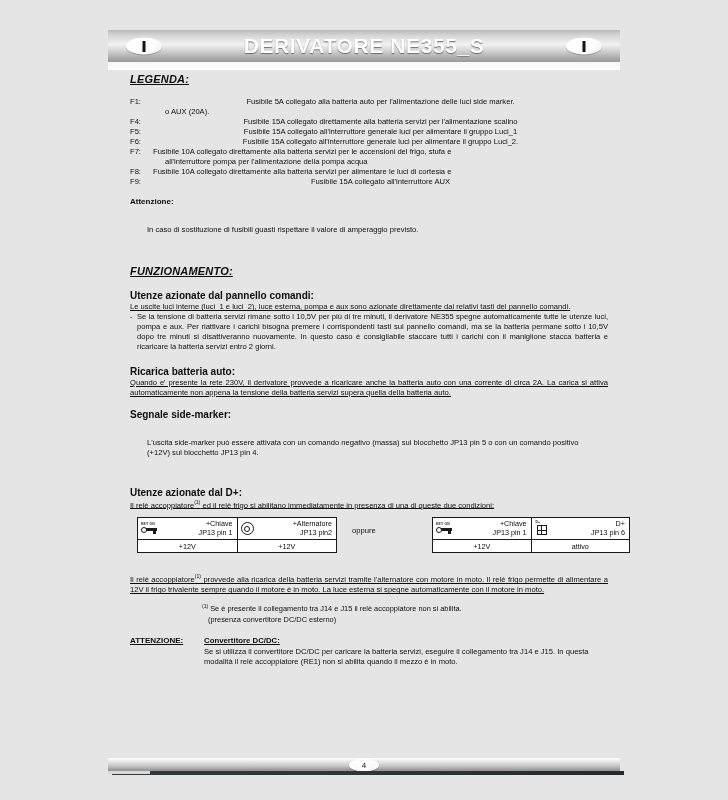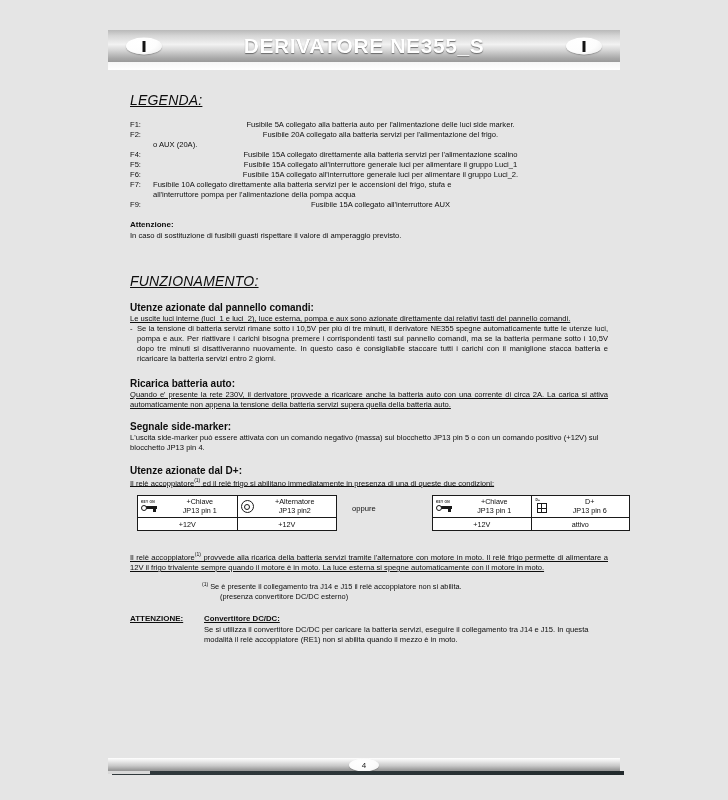--- a/index.html
+++ b/index.html
@@ -70,25 +70,24 @@
     left: 108px; top: 66px;
     width: 512px; height: 684px;
     padding: 0 12px 0 22px;
     font-size: 7.6px;
     line-height: 1.33;
     color: #0d0d0d;
   }
 
   .h-underline-ital {
     font-style: italic;
-    font-weight: normal;
+    font-weight: bold;
     text-decoration: underline;
-    font-size: 14px;
+    font-size: 11px;
     letter-spacing: 0.2px;
-    margin-top: 19px;
   }
   .h-underline {
     font-weight: bold;
     font-size: 10px;
   }
   .h-bold { font-weight: bold; font-size: 8px; }
   .sp6  { height: 6px; }
   .sp8  { height: 8px; }
   .sp10 { height: 10px; }
   .sp12 { height: 12px; }
@@ -103,33 +102,33 @@
     flex: 0 0 23px;
     font-size: 7.6px;
   }
   .fuse-txt {
     flex: 1 1 auto;
     font-size: 7.6px;
     text-align: justify;
   }
   .fuse-txt.nj { text-align: center; }
   .fuse-cont {
-    margin-left: 23px;
+    margin-left: 35px;
     font-size: 7.6px;
   }
 
   p.body {
     margin: 0;
     font-size: 7.6px;
     text-align: justify;
     text-justify: inter-word;
     text-decoration: underline;
   }
   p.bodyleft {
-    margin: 0;
+    margin: 17px;
     font-size: 7.6px;
     text-align: left;
   }
   .dash-block {
     display: flex;
     align-items: flex-start;
   }
   .dash-mark { flex: 0 0 7px; font-size: 7.6px; }
   .dash-body { flex: 1 1 auto; font-size: 7.6px; text-align: justify; }
 
@@ -161,21 +160,21 @@
     font-size: 7.2px;
   }
   .cell-inner {
     display: flex;
     align-items: center;
     gap: 4px;
   }
   .cell-lines {
     display: flex;
     flex-direction: column;
-    align-items: center;
+    align-items: flex-end;
     line-height: 1.18;
     font-size: 7.2px;
     flex: 1 1 auto;
   }
   #tbl-left  { left: 7px;  width: 200px; }
   #tbl-right { left: 302px; width: 198px; }
   #oppure-lbl {
     position: absolute;
     left: 222px; top: 9px;
     font-size: 7.6px;
@@ -350,24 +349,20 @@
 
     <div class="h-underline-ital">LEGENDA:</div>
 
     <div class="sp10"></div>
 
     <div class="fuse-row">
       <div class="fuse-tag">F1:</div>
       <div class="fuse-txt nj">Fusibile 5A collegato alla batteria auto per l'alimentazione delle luci side marker.</div>
     </div>
 
-    <div class="fuse-row">
-      <div class="fuse-tag">F2:</div>
-      <div class="fuse-txt nj">Fusibile 20A collegato alla batteria servizi per l'alimentazione del frigo.</div>
-    </div>
 
     <div class="fuse-cont">o  AUX (20A).</div>
 
     <div class="fuse-row">
       <div class="fuse-tag">F4:</div>
       <div class="fuse-txt nj">Fusibile 15A collegato direttamente alla batteria servizi per l'alimentazione scalino</div>
     </div>
 
     <div class="fuse-row">
       <div class="fuse-tag">F5:</div>
@@ -378,20 +373,24 @@
       <div class="fuse-tag">F6:</div>
       <div class="fuse-txt nj">Fusibile 15A collegato all'interruttore generale luci per alimentare il gruppo Luci_2.</div>
     </div>
 
     <div class="fuse-row">
       <div class="fuse-tag">F7:</div>
       <div class="fuse-txt">Fusibile 10A collegato direttamente alla batteria servizi per le accensioni del frigo, stufa e</div>
     </div>
     <div class="fuse-cont">all'interruttore pompa per l'alimentazione della pompa acqua</div>
 
+    <div class="fuse-row">
+      <div class="fuse-tag">F8:</div>
+      <div class="fuse-txt">Fusibile 10A collegato direttamente alla batteria servizi per alimentare le luci di cortesia e</div>
+    </div>
 
     <div class="fuse-row">
       <div class="fuse-tag">F9:</div>
       <div class="fuse-txt nj">Fusibile 15A collegato all'interruttore AUX</div>
     </div>
 
     <div class="sp10"></div>
 
     <div class="h-bold">Attenzione:</div>
     <p class="bodyleft">In caso di sostituzione di fusibili guasti rispettare il valore di amperaggio previsto.</p>
@@ -505,21 +504,21 @@
     </div>
 
     <div class="sp10"></div>
 
     <p class="body"><span>Il relè accoppiatore</span><sup class="fn">(1)</sup><span> provvede alla ricarica della batteria servizi tramite l'alternatore con motore in moto. Il relè frigo permette di alimentare a 12V il frigo  trivalente sempre quando il motore è in moto. La luce esterna si spegne automaticamente con il motore in moto.</span></p>
 
     <div class="sp8"></div>
 
     <div class="footnote-wrap">
       <div><sup class="fn">(1)</sup><span> Se è presente il collegamento tra J14 e J15 il relè accoppiatore non si abilita.</span></div>
-      <div style="margin-left:18px">(presenza convertitore DC/DC esterno)</div>
+      <div style="margin-left:6px">(presenza convertitore DC/DC esterno)</div>
     </div>
 
     <div class="sp12"></div>
 
     <div class="att-row">
       <div class="att-tag">ATTENZIONE:</div>
       <div class="att-body">
         <div class="att-sub">Convertitore DC/DC:</div>
         <div class="att-txt">Se si utilizza il convertitore DC/DC per caricare la batteria servizi, eseguire il collegamento tra J14 e J15. In questa modalità il relè accoppiatore (RE1) non si abilita quando il mezzo è in moto.</div>
       </div>

